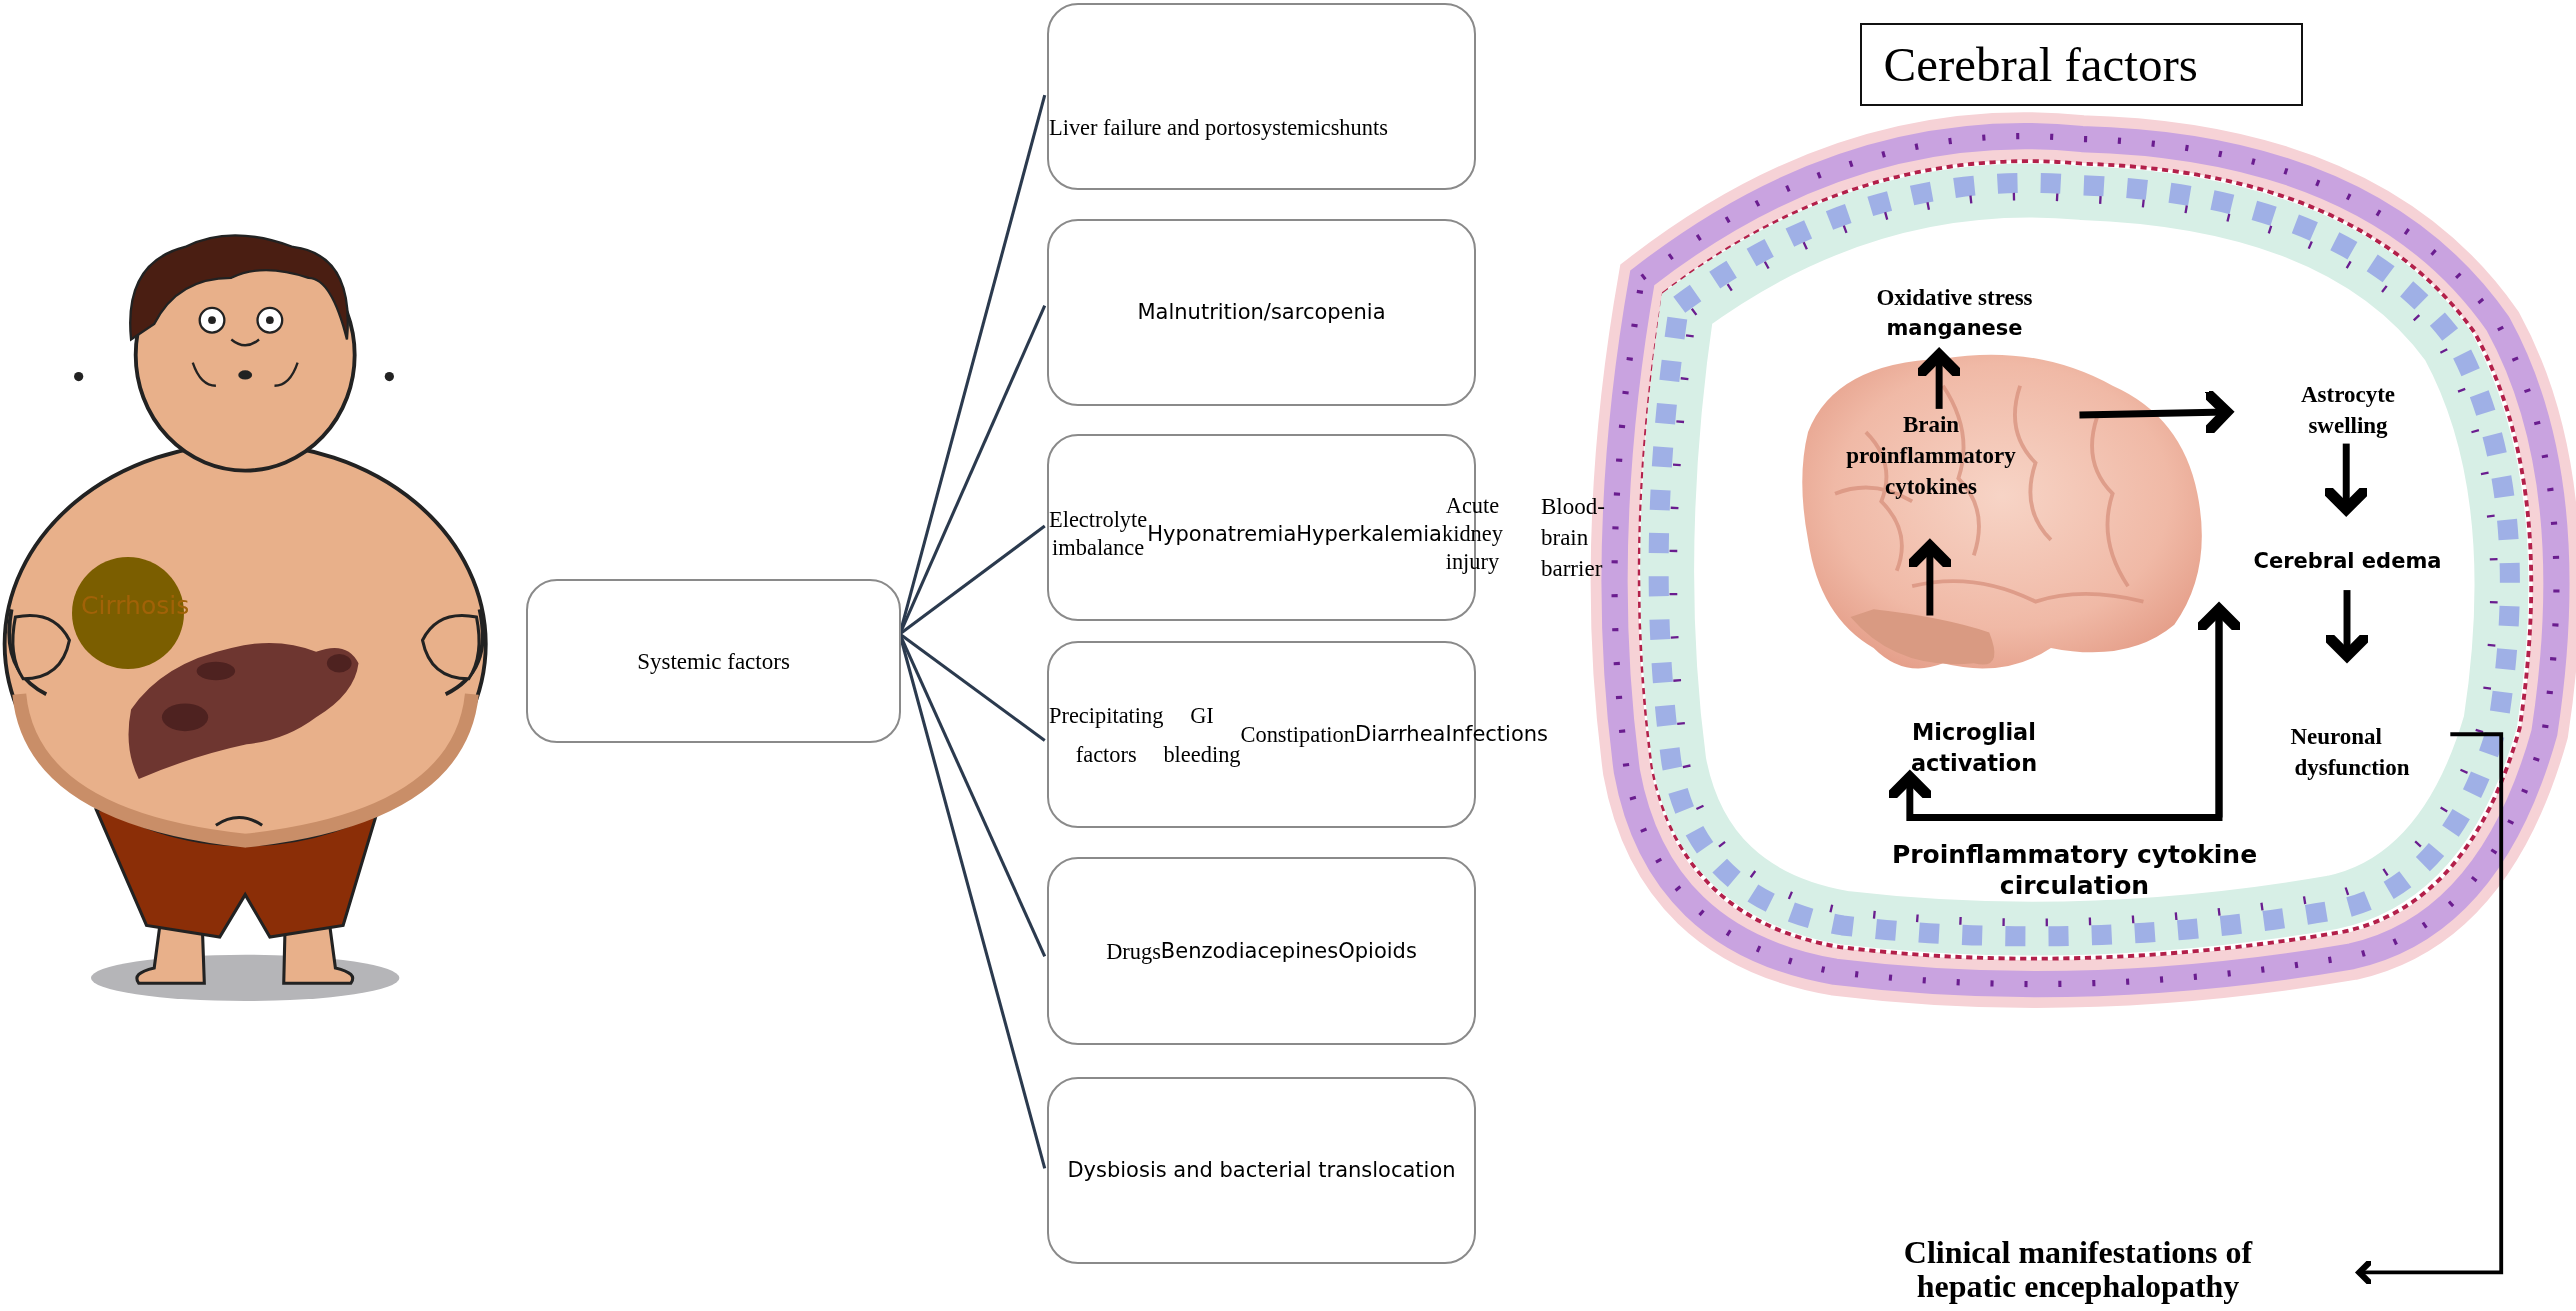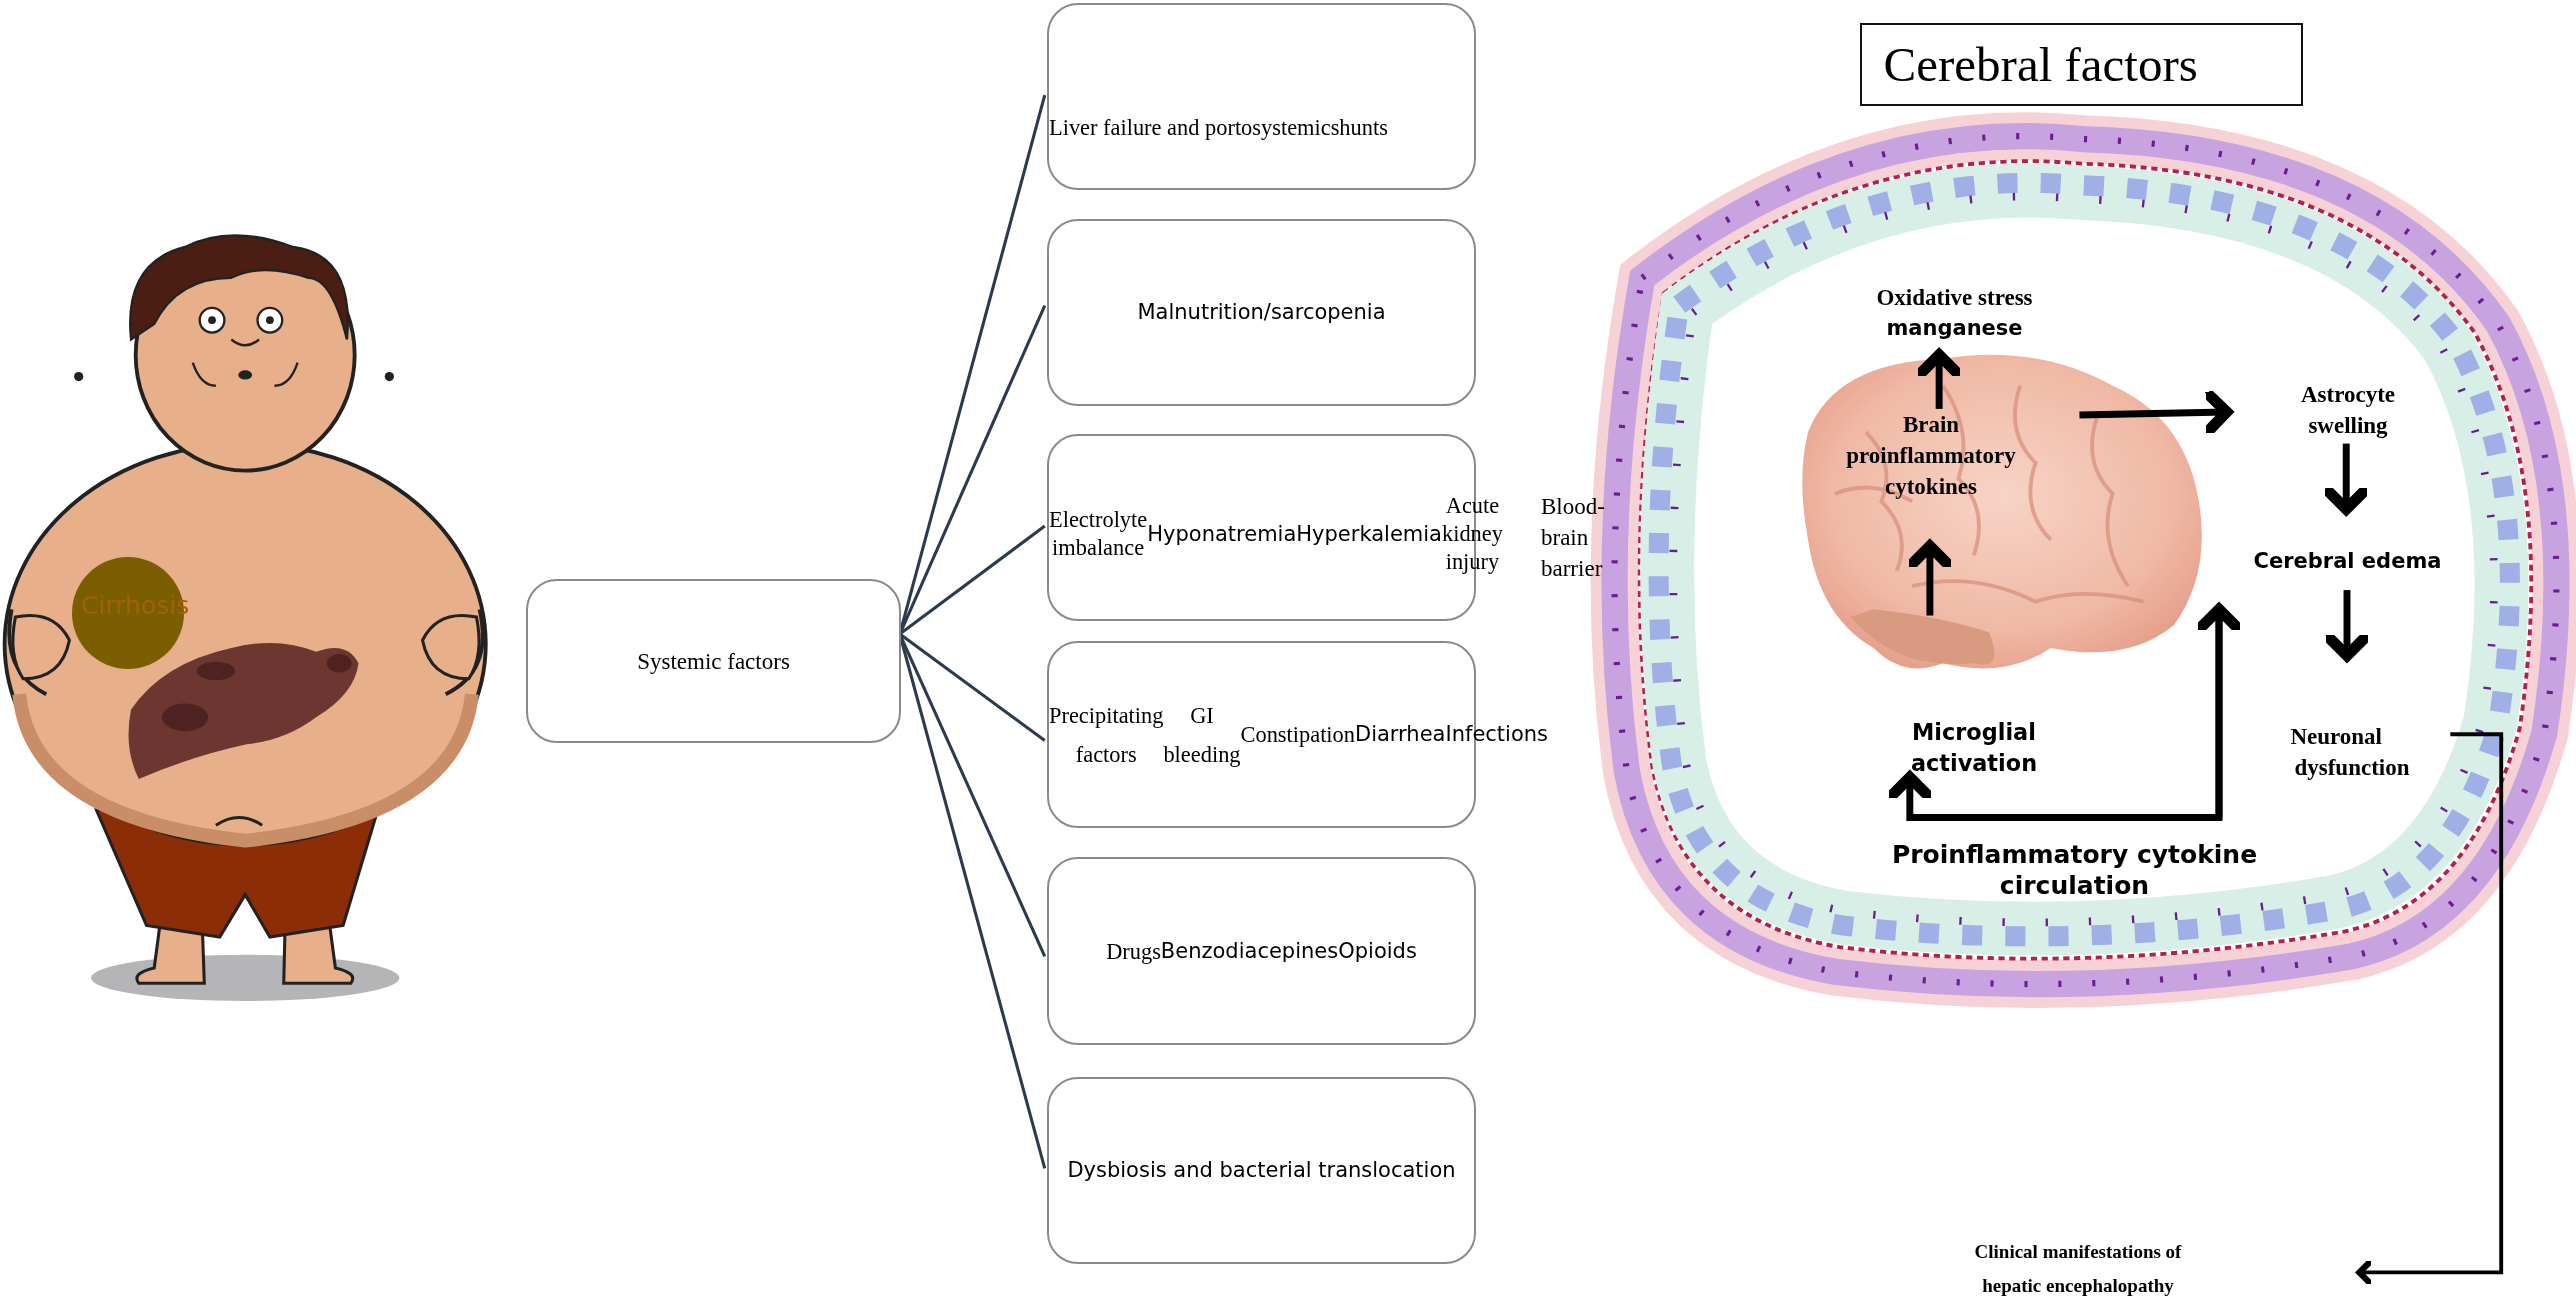--- a/index.html
+++ b/index.html
@@ -190,17 +190,17 @@
   <div>swelling</div>
 </div>
 
 <div class="lbl" style="left:2251px; top:546px; width:193px; font-family:'DejaVu Sans',sans-serif; font-size:21px;">Cerebral edema</div>
 
 <div class="lbl" style="left:2275px; top:702px; width:154px;">
   <div style="text-align:left; padding-left:15.4px;margin-top:19px;">Neuronal</div>
   <div>dysfunction</div>
 </div>
 
-<div class="lbl" style="left:1897px; top:1235px; width:362px; font-size:19px; line-height:34px;text-align:center;">
+<div class="lbl" style="left:1897px; top:1235px; width:362px; font-size:32px; line-height:34px;text-align:center;">
   <div>Clinical manifestations of</div>
   <div>hepatic encephalopathy</div>
 </div>
 
 
 </body></html>

